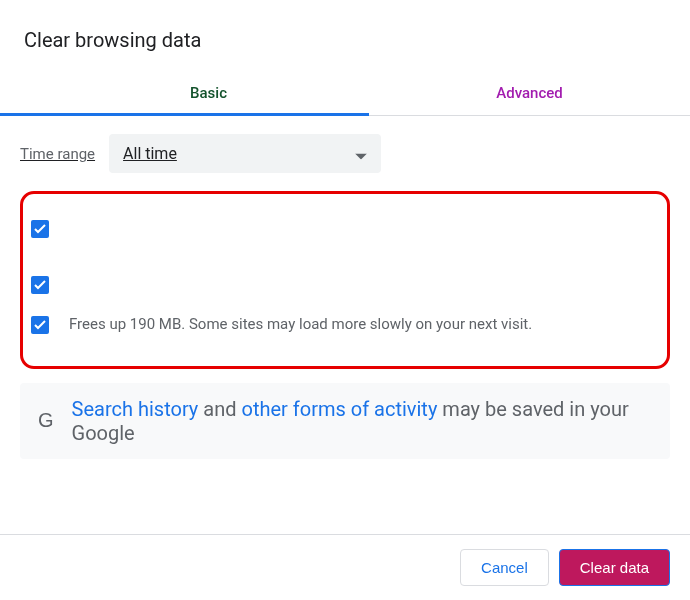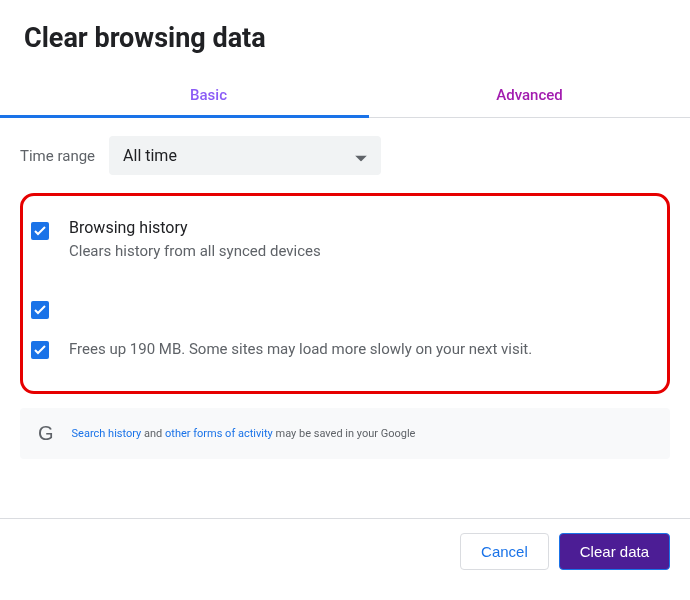--- a/index.html
+++ b/index.html
@@ -5,58 +5,59 @@
     * { box-sizing: border-box; margin: 0; padding: 0; }
     body {
       font-family: Roboto, Arial, sans-serif;
       background: #fff;
       width: 690px;
       height: 600px;
       overflow: hidden;
       color: #202124;
     }
     .dialog-title {
-      font-size: 27px;
-      font-weight: 700;
-      padding: 22px 24px 18px 24px;
+      font-size: 20px;
+      font-weight: 400;
+      padding: 28px 24px 18px 24px;
       color: #202124;
     }
     .tabs {
       display: flex;
       border-bottom: 1px solid #dadce0;
     }
     .tab {
       flex: 1;
       text-align: center;
       padding: 14px 0 13px 0;
       font-size: 15px;
       font-weight: 500;
       color: #a21caf;
       cursor: pointer;
       position: relative;
     }
     .tab.active {
-      color: #8b5cf6;
+      color: #14532d;
       padding-left: 48px;
     }
     .tab.active::after {
       content: "";
       position: absolute;
       left: 0; right: 0; bottom: -1px;
       height: 3px;
       background: #1a73e8;
     }
     .content {
       padding: 18px 20px 0 20px;
     }
     .time-range-row {
       display: flex;
       align-items: center;
       gap: 14px;
       margin-bottom: 18px;
+      text-decoration: underline;
     }
     .time-range-label {
       font-size: 15px;
       color: #5f6368;
     }
     .time-range-select {
       background: #f1f3f4;
       border: none;
       border-radius: 4px;
       padding: 10px 40px 10px 14px;
@@ -121,48 +122,48 @@
       align-items: center;
       gap: 18px;
     }
     .g-icon {
       font-family: 'Product Sans', Arial, sans-serif;
       font-size: 20px;
       font-weight: 500;
       color: #5f6368;
     }
     .info-text {
-      font-size: 11px;
+      font-size: 20px;
       color: #5f6368;
     }
     .info-text .link { color: #1a73e8; }
     .footer {
       position: absolute;
-      bottom: 16px; left: 0; right: 0;
+      bottom: 0; left: 0; right: 0;
       border-top: 1px solid #dadce0;
       padding: 14px 20px;
       display: flex;
       justify-content: flex-end;
       gap: 10px;
       background: #fff;
     }
     .btn {
       padding: 9px 20px;
       border-radius: 4px;
       font-size: 15px;
       font-weight: 500;
       cursor: pointer;
     }
     .btn-cancel {
       background: #fff;
       border: 1px solid #dadce0;
       color: #1a73e8;
     }
     .btn-primary {
-      background: #4c1d95;
+      background: #be185d;
       border: 1px solid #1a73e8;
       color: #fff;
     }
   </style>
 </head>
 <body>
 
 <div class="dialog-title">Clear browsing data</div>
 
 <div class="tabs">
@@ -185,24 +186,20 @@
   </div>
 
   <div class="highlight-box">
 
     <div class="check-item">
       <div class="checkbox">
         <svg width="12" height="10" viewBox="0 0 12 10">
             <path d="M1 5 L4 8 L11 1" stroke="#fff" stroke-width="2" fill="none"></path>
           </svg>
       </div>
-      <div class="item-text">
-        <div class="item-title">Browsing history</div>
-        <div class="item-desc">Clears history from all synced devices</div>
-      </div>
     </div>
 
     <div class="check-item">
       <div class="checkbox">
         <svg width="12" height="10" viewBox="0 0 12 10">
             <path d="M1 5 L4 8 L11 1" stroke="#fff" stroke-width="2" fill="none"></path>
           </svg>
       </div>
     </div>
 

